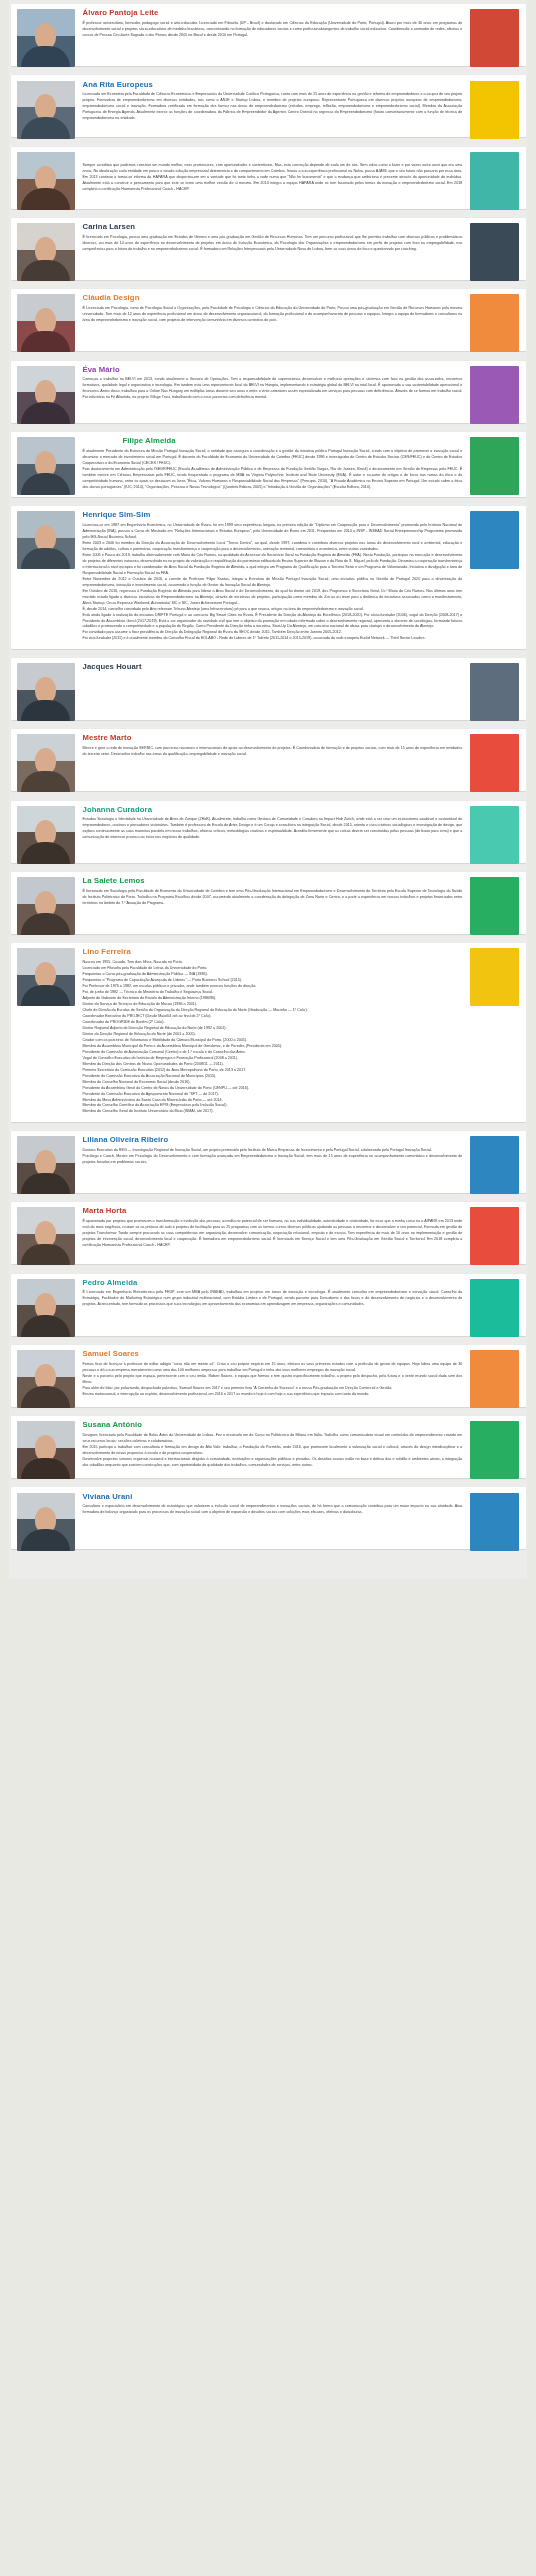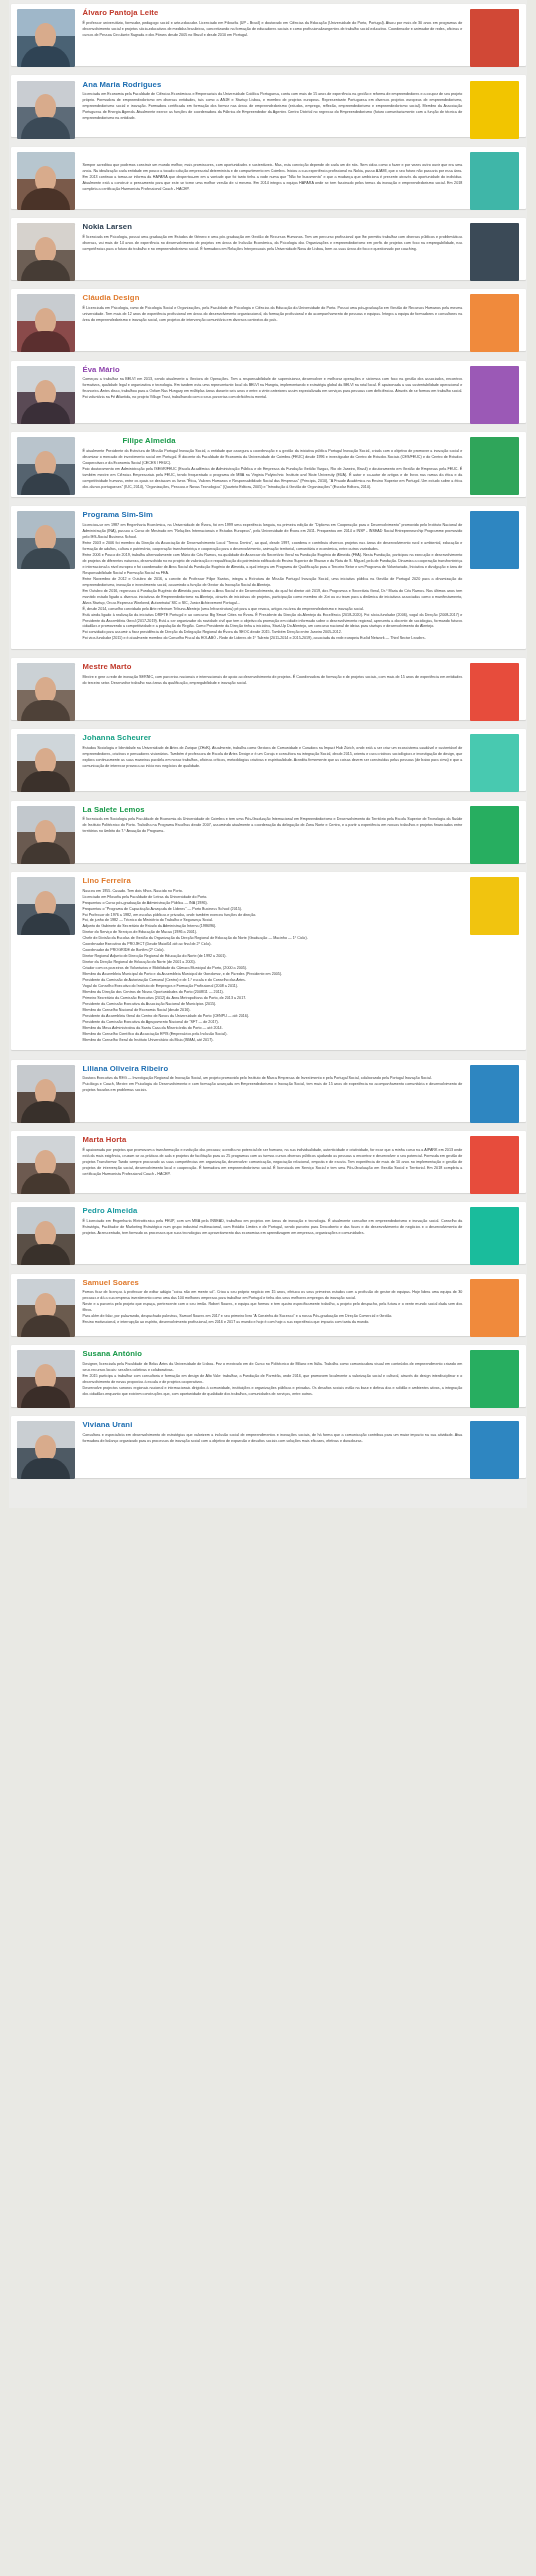--- a/index.html
+++ b/index.html
@@ -89,21 +89,21 @@
         <div class="bio">É professor universitário, formador, pedagogo social e arte-educador. Licenciado em Filosofia (UP - Brasil) e doutorado em Ciências da Educação (Universidade do Porto, Portugal). Atuou por mais de 30 anos em programas de desenvolvimento social e projetos sócio-educativos de medidas brasileiras, concretizando na formação de educadores sociais e como profissionalizangentes de trabalho social educativo. Coordenador e animador de redes, oficinas e cursos de Pessoa Circulante Sagrada e dos Fóruns desde 2005 no Brasil e desde 2010 em Portugal.</div>
       </div>
       <div class="person">
         <div class="photo">
           <div class="sky" style="background: rgb(201, 205, 210);"></div>
           <div class="body" style="background: rgb(93, 107, 120);"></div>
           <div class="head"></div>
           <div class="shoulders" style="background: rgb(59, 74, 87);"></div>
         </div>
         <div class="swatch" style="background: rgb(242, 197, 0);"></div>
-        <h2 class="pname" style="color: rgb(31, 111, 178);">Ana Maria Rodrigues</h2>
+        <h2 class="pname" style="color: rgb(31, 111, 178);">Ana Rita Europeus</h2>
         <div class="bio">Licenciada em Economia pela Faculdade de Ciências Económicas e Empresariais da Universidade Católica Portuguesa, conta com mais de 15 anos de experiência na gestão e reforma de empreendedores e a ocupar de seu projeto próprio. Formadora de empreendedorismo em diversas entidades, tais como a ANJE e Startup Lisboa, e membro de projetos europeus. Representante Portuguesa em diversos projetos europeus de empreendedorismo, empreendedorismo social e inovação. Formadora certificada em formação dos formar nas áreas de empreendedorismo (estudos, emprego, reflexão, empreendedorismo e empreendedorismo social). Membro da Associação Portuguesa de Energia Agenda. Atualmente exerce as funções de coordenadora da Fábrica de Empreendedor da Agentes Centro Distrital no regresso do Empreendedorismo (futuro comunitariamente com a função de técnica de empreendedorismo na entidade.</div>
       </div>
       <div class="person">
         <div class="photo">
           <div class="sky" style="background: rgb(183, 198, 207);"></div>
           <div class="body" style="background: rgb(122, 90, 74);"></div>
           <div class="head"></div>
           <div class="shoulders" style="background: rgb(74, 51, 40);"></div>
         </div>
         <div class="swatch" style="background: rgb(63, 182, 168);"></div>
@@ -111,21 +111,21 @@
         <div class="bio">Sempre acreditou que podemos construir um mundo melhor, mais promissores, com oportunidades e sustentáveis. Mas, esta convicção depende de cada um de nós. Sem cidas como o fazer e por vezes outro ouvir que era uma ansia. Na idealização cada entidade em pouco a tocado solução empresarial determinista e de compartimento em Coimbra. Iniciou a sua experiência profissional na Nokia, passo AJAMI, que o seu futuro não passaria por essa área. Em 2013 continuo a tomar-se informa da HAPARA que despertou-em em a vontade que foi tanto tinha a vode numa que "Não he buxamento" e que a mudança que ambiciona é presente através da oportunidade do indivíduo. Atualmente está a construir o pensamento para que este se torne uma melhor versão de si mesmo. Em 2014 integra a equipa HAPARA onde se tem fascinado pelos temas da inovação e empreendedorismo social. Em 2018 completa a certificação Harmonista Professional Coach - HACEP.</div>
       </div>
       <div class="person">
         <div class="photo">
           <div class="sky" style="background: rgb(214, 210, 205);"></div>
           <div class="body" style="background: rgb(109, 95, 85);"></div>
           <div class="head"></div>
           <div class="shoulders" style="background: rgb(70, 60, 53);"></div>
         </div>
         <div class="swatch" style="background: rgb(59, 74, 87);"></div>
-        <h2 class="pname" style="color: rgb(44, 62, 80);">Nokia Larsen</h2>
+        <h2 class="pname" style="color: rgb(44, 62, 80);">Carina Larsen</h2>
         <div class="bio">É licenciada em Psicologia, possui uma graduação em Estudos de Género e uma pós graduação em Gestão de Recursos Humanos. Tem um percurso profissional que lhe permitiu trabalhar com diversos públicos e problemáticas diversas, vai mais de 14 anos de experiência no desenvolvimento de projetos em áreas de Inclusão Económica, da Psicologia das Organizações e empreendedorismo em perfis de projetos com foco na empregabilidade, nas competências para o futuro do trabalho e no empreendedorismo social. É formadora em Relações Interpessoais pela Universidade Nova de Lisboa, bem as suas áreas de foco e questionado por coaching.</div>
       </div>
       <div class="person">
         <div class="photo">
           <div class="sky" style="background: rgb(200, 204, 208);"></div>
           <div class="body" style="background: rgb(138, 74, 74);"></div>
           <div class="head"></div>
           <div class="shoulders" style="background: rgb(91, 47, 47);"></div>
         </div>
         <div class="swatch" style="background: rgb(240, 138, 60);"></div>
@@ -156,51 +156,62 @@
 Foio doutoramento em Administração pela ISEGR/FEUC (Escola Acadêmica de Administração Pública e de Empresas da Fundação Getúlio Vargas, Rio de Janeiro, Brasil) e doutoramento em Gestão de Empresas pela FEUC. É também mestre em Ciências Empresariais pela FEUC, tendo frequentado o programa de MBA na Virginia Polytechnic Institute and State University (EUA). É autor e co-autor de artigos e de livros nas ramas da ética e da competitividade humana, entre os quais se destacam os livros "Ética, Valores Humanos e Responsabilidade Social das Empresas" (Principia, 2010), "A Fraude Académica na Ensino Superior em Portugal. Um estudo sobre a ética dos alunos portugueses" (IUC, 2014), "Organizações, Pessoas e Novas Tecnologias" (Quarteto Editora, 2005) e "Introdução à Gestão de Organizações" (Escolar Editora, 2010).</div>
       </div>
       <div class="person">
         <div class="photo">
           <div class="sky" style="background: rgb(174, 188, 198);"></div>
           <div class="body" style="background: rgb(95, 110, 121);"></div>
           <div class="head"></div>
           <div class="shoulders" style="background: rgb(58, 71, 80);"></div>
         </div>
         <div class="swatch" style="background: rgb(46, 134, 193);"></div>
-        <h2 class="pname" style="color: rgb(31, 111, 178);">Programa Sim-Sim</h2>
+        <h2 class="pname" style="color: rgb(31, 111, 178);">Henrique Sim-Sim</h2>
         <div class="bio">Licenciou-se em 1987 em Engenharia Económica, na Universidade de Évora, foi em 1999 uma experiência longuia, na primeira edição de "Diploma em Cooperação para o Desenvolvimento" promovido pelo Instituto Nacional de Administração (INA), passou a Curso de Mestrado em "Relações Internacionais e Estudos Europeus", pela Universidade de Évora em 2011. Frequentou em 2014 o INSP - INSEAD Social Entrepreneurship Programme promovido pelo IES-Social Business School.
 Entre 2003 e 2006 foi membro da Direção da Associação de Desenvolvimento Local "Terras Dentro", ao qual, desde 1997, coordena e contribuiu diversos projetos nas áreas de desenvolvimento rural e ambiental, educação e formação de adultos, cultura e património, cooperação transfronteiriça e cooperação para o desenvolvimento, animação territorial, comunitária e económica, entre outros variedades.
 Entre 2006 e Pouco de 2019, trabalha alternadamente com Mário do Céu Ramos, na qualidade de Assessor do Secretário Geral na Fundação Eugénio de Almeida (FEA). Nesta Fundação, participou na execução e desenvolvimento de projetos de diferentes natureza, desenvolvido no no projeto de valorização e requalificação do património edificado do Ensino Superior de Ilhavan e da Rota de S. Miguel, pela de Fundação. Dinamiza a cooperação transfronteiriça e internacional a nivel europeu e foi coordenador de Área Social da Fundação Eugénio de Almeida, a qual integra um Programa de Qualificação para o Terceiro Setor e um Programa de Voluntariado, Iniciativa e divulgação e área de Responsabilidade Social e Formação Social na FEA.
 Entre Novembro de 2012 e Outubro de 2016, a convite do Professor Filipe Santos, integra a Estrutura de Missão Portugal Inovação Social, uma iniciativa pública na Gestão de Portugal 2020 para a dinamização do empreendedorismo, inovação e investimento social, assumindo a função de Gestor da Inovação Social do Alentejo.
 Em Outubro de 2016, regressou à Fundação Eugénio de Almeida para liderar a Área Social e de Desenvolvimento, do qual foi diretor até 2019, dos Programas e Secretária Geral, Dr.ª Maria do Céu Ramos. Nos últimos anos tem mantido estado ligado a diversas iniciativas de Empreendedorismo na Alentejo, através de iniciativas de projetos, participação como membro de Júri ou ou team para a dinâmica de iniciativas associadas como o manifestamento, Alvos Startup, Orcas Expresso Weekend, Autoretrata/ SIC o SIC, Junior Achievement Portugal...
 É, desde 2014, conselho convidado pelo Arte referiram Tribuna Alentejo (uma Infraestrutura) pé para a que revoca, artigos na área do empreendedorismo e inovação social.
 Está ainda ligado à realização da iniciativa DRIFTE Portugal e ao concurso Big Smart Cities no Évora. É Presidente da Direção da Alentejo da Excelência (2018-2020). Foi sócio-fundador (2006), vogal da Direção (2008-2017) e Presidente da Assembleia Geral (2017-2019). Está a ser organizador da novidade civil que tem o objetivo da promoção em cidade informado sobre o desenvolvimento regional, apresenta a docente de sociologias, formando futuros cidadãos e promovendo a competitividade e a população do Região. Como Presidente da Direção tinha a iniciativa, Start-Up Do Alentejo, um concurso nacional de ideias para startups e desenvolvimento do Alentejo.
 Foi convidado para assumir a fixar presidência de Direção da Delegação Regional do Évora da SEOC desde 2015. Também Direção entre Janeiro 2005-2012.
 Foi vice-fundador (2011) e é atualmente membro do Conselho Fiscal da EOLABÓ - Rede de Lideres de 1º Talento (2011-2014 e 2015-2019), associada da rede europeia Euclid Network — Third Sector Leaders.</div>
       </div>
       <div class="person">
         <div class="photo">
+          <div class="sky" style="background: rgb(199, 203, 207);"></div>
+          <div class="body" style="background: rgb(74, 85, 96);"></div>
+          <div class="head"></div>
+          <div class="shoulders" style="background: rgb(44, 53, 61);"></div>
+        </div>
+        <div class="swatch" style="background: rgb(93, 109, 126);"></div>
+        <h2 class="pname" style="color: rgb(44, 62, 80);">Jacques Houart</h2>
+        <div class="bio"></div>
+      </div>
+      <div class="person">
+        <div class="photo">
           <div class="sky" style="background: rgb(203, 209, 213);"></div>
           <div class="body" style="background: rgb(123, 106, 94);"></div>
           <div class="head"></div>
           <div class="shoulders" style="background: rgb(78, 65, 56);"></div>
         </div>
         <div class="swatch" style="background: rgb(231, 76, 60);"></div>
         <h2 class="pname" style="color: rgb(192, 57, 43);">Mestre Marto</h2>
         <div class="bio">Mestre e gere a rede de inovação SERNIC, com parcerias nacionais e internacionais de apoio ao desenvolvimento de projetos. É Coordenadora de formação e de projetos sociais, com mais de 15 anos de experiência em entidades do terceiro setor. Desenvolve trabalho nas áreas da qualificação, empregabilidade e inovação social.</div>
       </div>
       <div class="person">
         <div class="photo">
           <div class="sky" style="background: rgb(207, 214, 218);"></div>
           <div class="body" style="background: rgb(95, 81, 71);"></div>
           <div class="head"></div>
           <div class="shoulders" style="background: rgb(59, 49, 43);"></div>
         </div>
         <div class="swatch" style="background: rgb(72, 201, 176);"></div>
-        <h2 class="pname" style="color: rgb(22, 160, 133);">Johanna Scheurer</h2>
+        <h2 class="pname" style="color: rgb(22, 160, 133);">Johanna Curadora</h2>
         <div class="bio">Estudou Sociologia e Identidade na Universidade de Artes de Zurique (ZHdK). Atualmente, trabalha como Gestora de Comunidade e Curadora na Impact Hub Zürich, onde está a ser criar um ecossistema saudável e sustentável de empreendedores, criativos e pensadores visionários. Também é professora de Escola de Artes Design e é um Coruja e consultora na integração Social, desde 2015, orienta e cura criativos sociológicos e investigação de design, que explora continuamente as suas maneiras paralela em nosso trabalhos, oficinas críticos, metodologias criativas e espiritualidade. Acredita firmemente que as coisas devem ser construídas pelas pessoas (de baixo para cima) e que a comunicação de interesse provoca ao início nos negócios de qualidade.</div>
       </div>
       <div class="person">
         <div class="photo">
           <div class="sky" style="background: rgb(194, 200, 205);"></div>
           <div class="body" style="background: rgb(106, 90, 80);"></div>
           <div class="head"></div>
           <div class="shoulders" style="background: rgb(66, 56, 49);"></div>
         </div>
         <div class="swatch" style="background: rgb(39, 174, 96);"></div>

